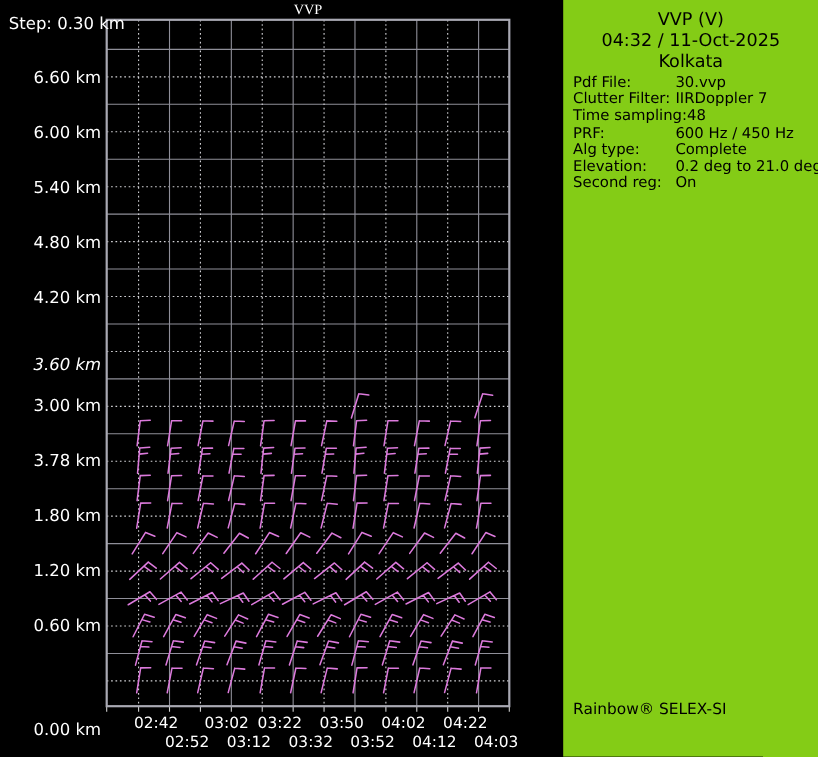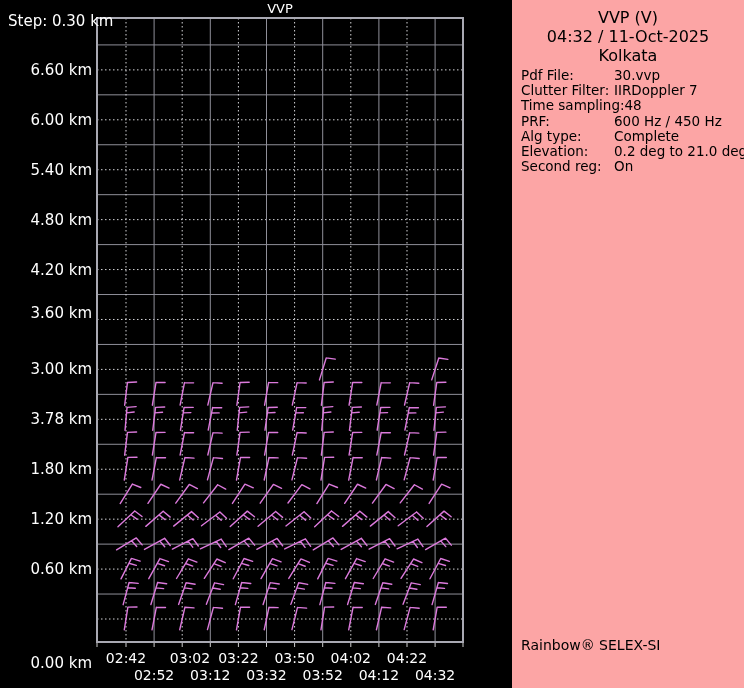--- a/index.html
+++ b/index.html
@@ -7,41 +7,41 @@
     width: 744px; height: 688px; overflow: hidden; position: relative;
     font-family: "DejaVu Sans", "Liberation Sans", sans-serif;
   }
   .screen { position: relative; width: 744px; height: 688px; background: #000; }
 
   
   .plot-region { position: absolute; left: 0; top: 0; width: 512px; height: 688px; }
   #plot-svg { position: absolute; left: 0; top: 0; }
   .plot-title {
     position: absolute; left: 97px; top: 1px; width: 366px;
-    text-align: center; color: #fff; font-size: 13px;
+    text-align: center; color: #fff; font-size: 13px; font-family: Liberation Serif, serif;
   }
   .step-label {
     position: absolute; left: 8px; top: 12px;
     color: #fff; font-size: 15px; white-space: nowrap;
   }
   #y-axis { position: absolute; left: 0; top: 0; width: 92px; height: 688px; }
   #y-axis .ylab {
     position: absolute; right: 0; height: 18px; line-height: 18px;
     color: #fff; font-size: 15px; white-space: nowrap; text-align: center;
   }
-  #x-axis { position: absolute; left: 0; top: 0; width: 512px; height: 688px; }
+  #x-axis { position: absolute; left: 16px; top: 0; width: 512px; height: 688px; }
   #x-axis .xlab {
     position: absolute; width: 56px; height: 15px; line-height: 15px;
     text-align: center; color: #fff; font-size: 14px; white-space: nowrap;
   }
 
   
   .info-panel {
     position: absolute; left: 512px; top: 0; width: 232px; height: 688px;
-    background: #fca5a5; color: #000;
+    background: #84cc16; color: #000;
   }
   .panel-header {
     position: absolute; left: 0; top: 8px; width: 232px;
     text-align: center; font-size: 16px; line-height: 19px; white-space: nowrap;
   }
   #panel-fields {
     position: absolute; left: 9px; top: 68px; width: 220px;
     font-size: 13.5px; line-height: 15.2px;
   }
   .field-row { white-space: nowrap; }
@@ -233,41 +233,41 @@
         <path d="M431.7008130618756,379.86162167924664 L438.8082039324994,357.98732180445813 M438.8082039324994,357.98732180445813 L447.83123807071814,359.3418899793899" fill="none" stroke="#dc7adc" stroke-width="1.4" stroke-linecap="round"></path>
       </svg>
     <div class="step-label">Step: 0.30 km</div>
     <div class="plot-title">VVP</div>
     <div id="y-axis">
         <div class="ylab" style="top: 60.88px;">6.60 km</div>
         <div class="ylab" style="top: 110.8px;">6.00 km</div>
         <div class="ylab" style="top: 160.72px;">5.40 km</div>
         <div class="ylab" style="top: 210.64px;">4.80 km</div>
         <div class="ylab" style="top: 260.56px;">4.20 km</div>
-        <div class="ylab" style="top: 304px;">3.60 km</div>
+        <div class="ylab" style="top: 322px; font-style: italic;">3.60 km</div>
         <div class="ylab" style="top: 360.4px;">3.00 km</div>
         <div class="ylab" style="top: 410.32px;">3.78 km</div>
         <div class="ylab" style="top: 460.24px;">1.80 km</div>
         <div class="ylab" style="top: 510.16px;">1.20 km</div>
         <div class="ylab" style="top: 560.08px;">0.60 km</div>
         <div class="ylab" style="top: 610px; margin-top: 44px;">0.00 km</div>
       </div>
     <div id="x-axis">
         <div class="xlab" style="left: 98px; top: 651px;">02:42</div>
         <div class="xlab" style="left: 126.1px; top: 668px;">02:52</div>
         <div class="xlab" style="left: 154.2px; top: 651px; text-align: right;">03:02</div>
         <div class="xlab" style="left: 182.3px; top: 668px;">03:12</div>
         <div class="xlab" style="left: 210.4px; top: 651px;">03:22</div>
         <div class="xlab" style="left: 238.5px; top: 668px;">03:32</div>
         <div class="xlab" style="left: 266.6px; top: 651px;">03:50</div>
         <div class="xlab" style="left: 294.7px; top: 668px;">03:52</div>
         <div class="xlab" style="left: 322.8px; top: 651px;">04:02</div>
         <div class="xlab" style="left: 350.9px; top: 668px;">04:12</div>
         <div class="xlab" style="left: 379px; top: 651px;">04:22</div>
-        <div class="xlab" style="left: 407.1px; top: 668px;">04:32</div>
+        <div class="xlab" style="left: 407.1px; top: 668px;">04:03</div>
       </div>
   </div>
 
   <div class="info-panel">
     <div class="panel-header">
       <div>VVP (V)</div>
       <div>04:32 / 11-Oct-2025</div>
       <div>Kolkata</div>
     </div>
     <div id="panel-fields">

